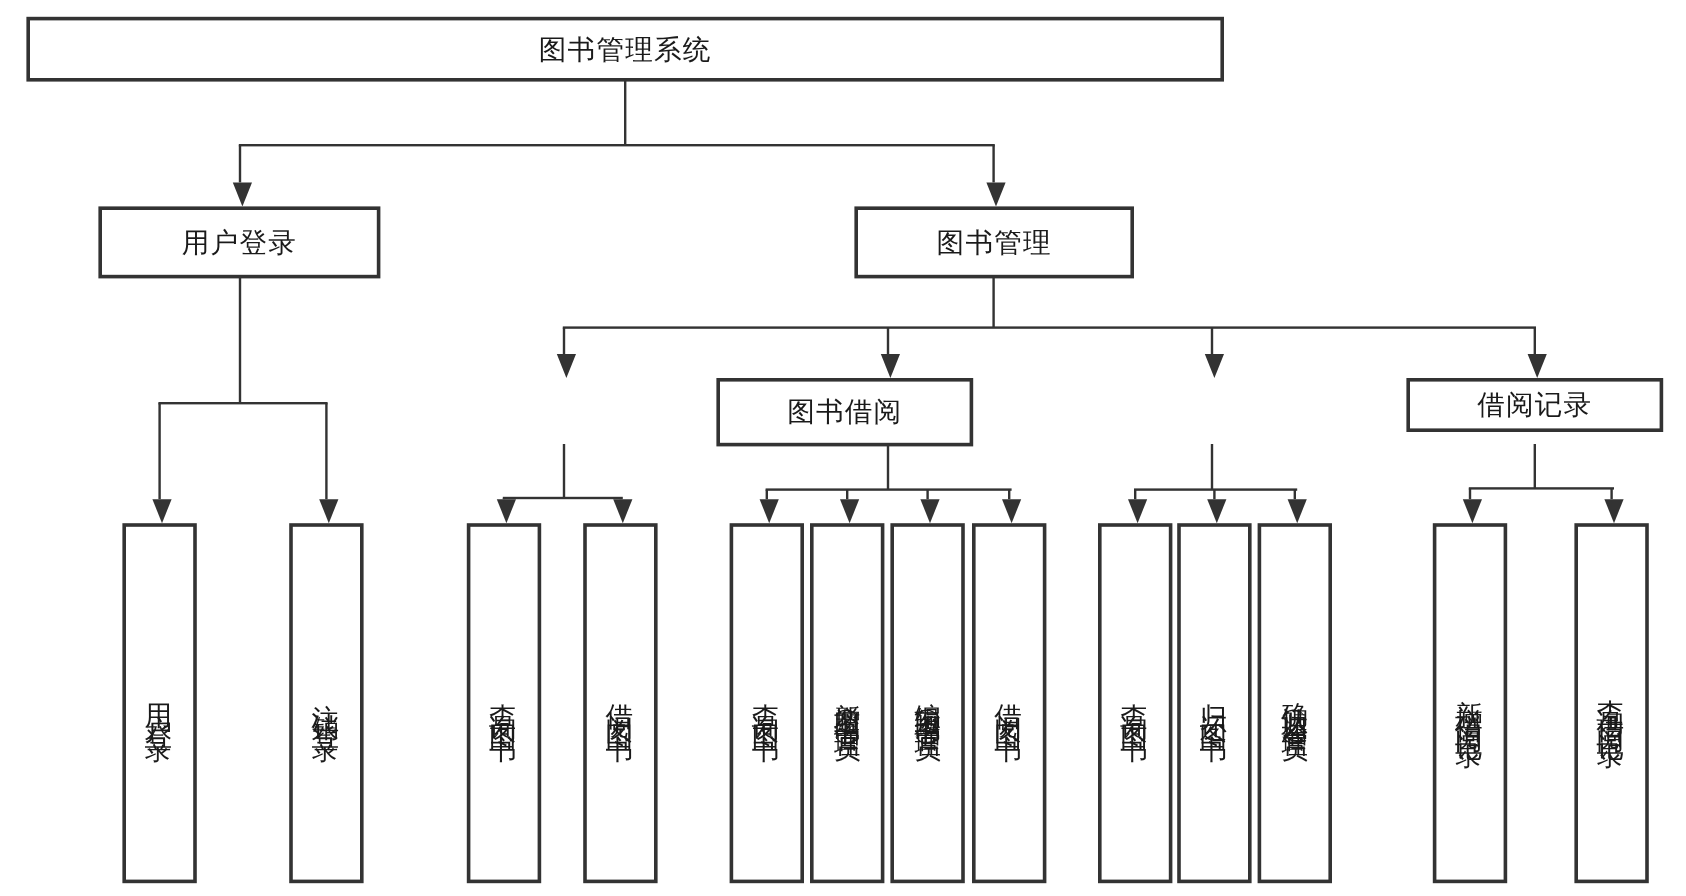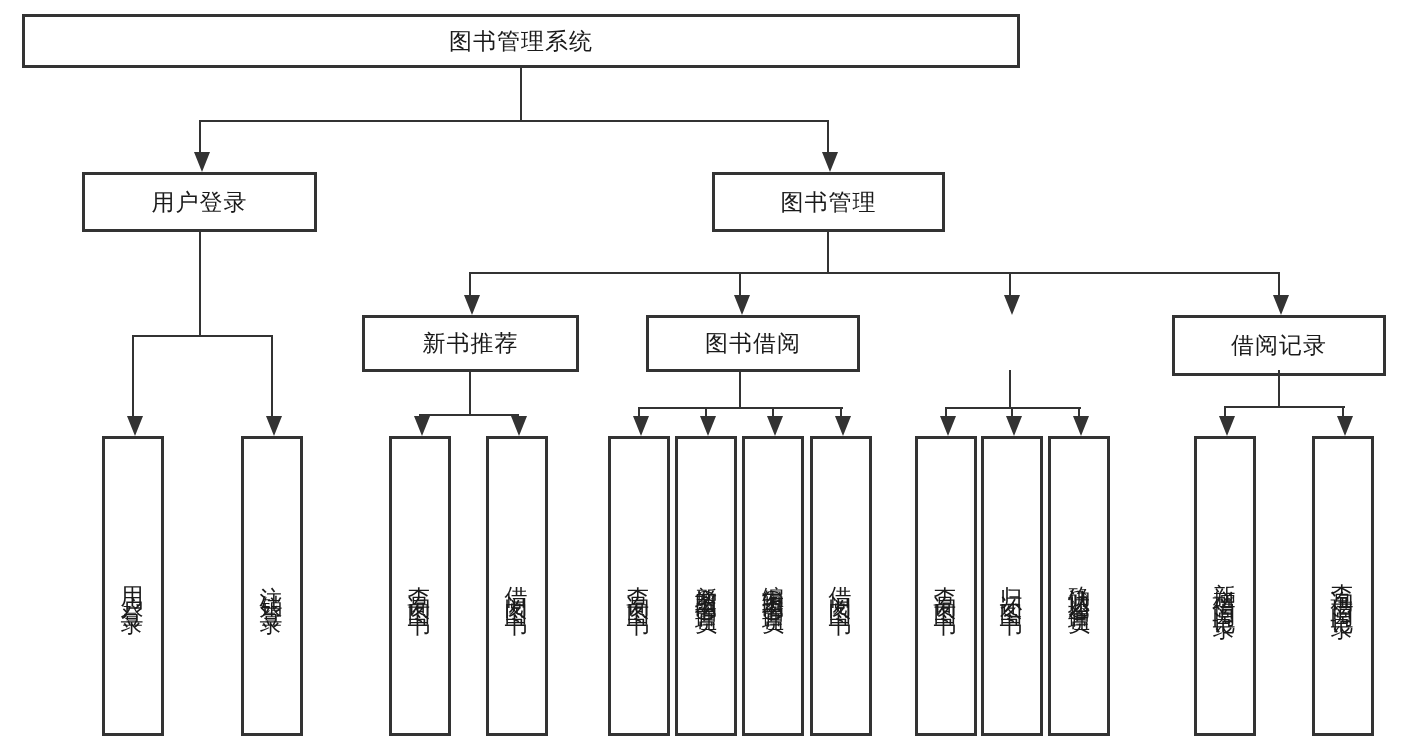--- a/index.html
+++ b/index.html
@@ -29,23 +29,23 @@
     justify-content: center;
     color: var(--text);
     font-size: 23px;
     letter-spacing: 1px;
     white-space: nowrap;
   }
   .b-root { left: 22px;  top: 14px;  width: 998px; height: 54px; }
   .b-l2-0 { left: 82px;  top: 172px; width: 235px; height: 60px; }
   .b-l2-1 { left: 712px; top: 172px; width: 233px; height: 60px; text-align: right; }
   .b-l3-0 { left: 362px;  top: 315px; width: 217px; height: 57px; }
-  .b-l3-1 { left: 646px;  top: 315px; width: 214px; height: 57px; }
+  .b-l3-1 { left: 597px;  top: 315px; width: 214px; height: 57px; }
   .b-l3-2 { left: 903px;  top: 315px; width: 214px; height: 57px; }
-  .b-l3-3 { left: 1172px; top: 315px; width: 214px; height: 61px; }
+  .b-l3-3 { left: 1172px; top: 315px; width: 214px; height: 45px; }
   
   .leaf { width: 62px; height: 300px; top: 436px; }
   .leaf span {
     writing-mode: vertical-rl;
     text-orientation: mixed;
     font-size: 23px;
     color: var(--text);
   }
   .ls-4 span { letter-spacing: 9px; }
   .ls-6 span { letter-spacing: 7px; }
@@ -140,21 +140,20 @@
   <div class="drop d-g1-0"></div>
   <div class="drop d-g1-1"></div>
 
   <div class="vline v-bm"></div>
   <div class="hline h-root" style="top:272px; left:469px; width:811px;"></div>
   <div class="drop d-l3-0"></div>
   <div class="drop d-l3-1"></div>
   <div class="drop d-l3-2"></div>
   <div class="drop d-l3-3"></div>
 
-  <div class="node b-l3-0">新书推荐</div>
   <div class="node b-l3-1">图书借阅</div>
   <div class="node b-l3-3">借阅记录</div>
 
   <div class="vline v-g2"></div>
   <div class="hline h-g2"></div>
   <div class="drop d-g2-0"></div>
   <div class="drop d-g2-1"></div>
 
   <div class="vline v-g3"></div>
   <div class="hline h-g3"></div>

